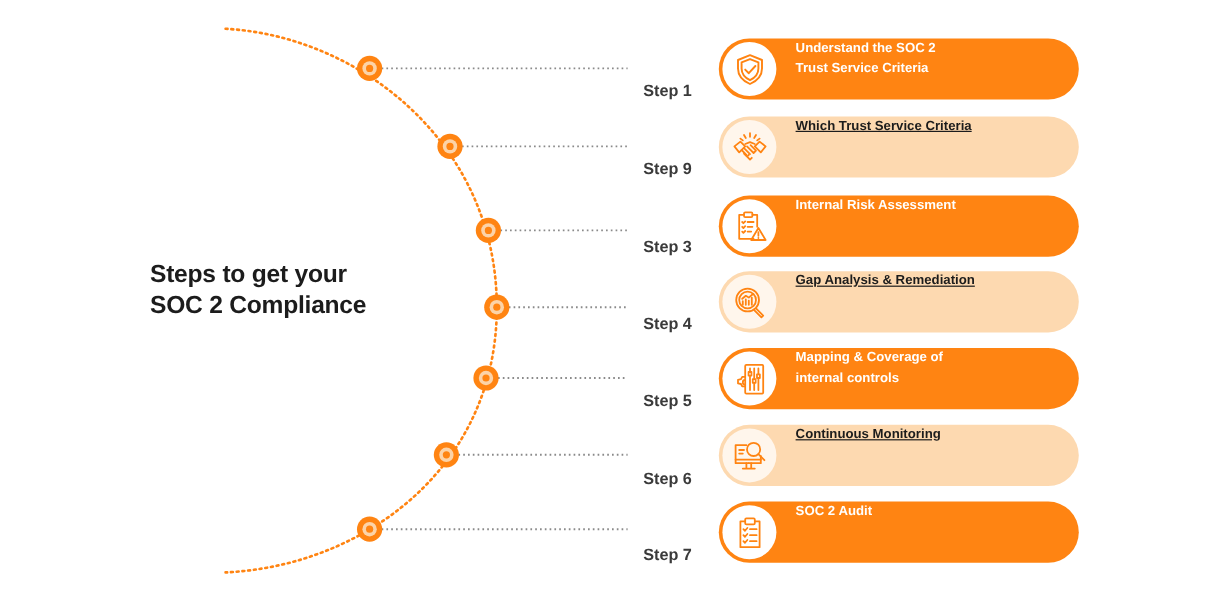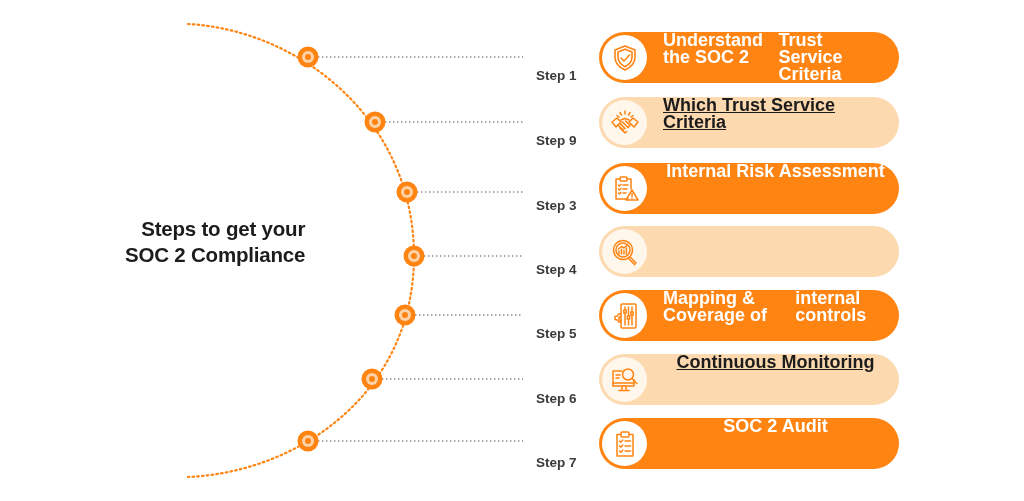--- a/index.html
+++ b/index.html
@@ -1,28 +1,28 @@
 <!DOCTYPE html>
 <html><head>
 <meta charset="utf-8">
 <style>
   html,body{margin:0;padding:0;}
   body{width:1024px;height:501px;background:#ffffff;position:relative;overflow:hidden;font-family:"Liberation Sans","DejaVu Sans",sans-serif;}
   #stage{position:absolute;left:0;top:0;width:1024px;height:501px;}
   svg.lines{position:absolute;left:0;top:0;}
   .title{position:absolute;left:125px;top:216px;font-size:20.5px;font-weight:700;line-height:26px;color:#1c1c1c;letter-spacing:-0.2px;}
-  .title span{display:block;text-align:right;}
+  .title span{display:block;}
   .step-label{position:absolute;left:536px;font-size:13.5px;font-weight:700;color:#3a3a3a;width:60px;line-height:16px;margin-top:19px;}
   .pill{position:absolute;left:599px;width:300px;height:51px;border-radius:26px;box-sizing:border-box;}
   .pill.dark{background:#ff8412;}
   .pill.light{background:#fdd9b0;}
   .pill .icon-circle{position:absolute;left:3px;top:3px;width:45px;height:45px;border-radius:50%;background:#ffffff;display:flex;align-items:center;justify-content:center;}
   .pill.light .icon-circle{background:#fff6ec;}
   .pill .icon-circle svg{width:30px;height:30px;}
-  .pill .text{position:absolute;left:64px;top:0;height:51px;width:225px;display:flex;flex-direction:row;justify-content:center;font-size:18px;font-weight:700;line-height:17px;}
+  .pill .text{position:absolute;left:64px;top:0;height:51px;width:225px;display:flex;flex-direction:column;justify-content:flex-start;font-size:11px;font-weight:700;line-height:17px;}
   .pill.dark .text{color:#ffffff;}
   .pill.light .text{color:#1c1c1c;text-decoration:underline;}
 </style>
 </head>
 <body>
 
 <div id="stage">
 
   <svg class="lines" width="1024" height="501">
 
@@ -140,20 +140,23 @@
   <div class="pill light" style="top:226px">
     <div class="icon-circle">
       <svg viewBox="0 0 30 30" fill="none" stroke="#ff8412" stroke-width="1.5" stroke-linejoin="round" stroke-linecap="round">
         <circle cx="13" cy="13" r="9.5"></circle>
         <circle cx="13" cy="13" r="7"></circle>
         <path d="M20 20 L26 26 L24.5 27.5 L18.5 21.5"></path>
         <path d="M9 17 V14 M11.5 17 V12.5 M14 17 V13.5 M16.5 17 V11"></path>
         <path d="M8.5 12 L11.5 9.5 L14 11 L17.5 8"></path>
       </svg>
     </div>
+    <div class="text">
+      <span>Gap Analysis &amp; Remediation</span>
+    </div>
   </div>
 
   <div class="pill dark" style="top:290px">
     <div class="icon-circle">
       <svg viewBox="0 0 30 30" fill="none" stroke="#ff8412" stroke-width="1.5" stroke-linejoin="round" stroke-linecap="round">
         <rect x="11" y="3" width="15" height="24" rx="1"></rect>
         <path d="M15 6 V24 M18.5 6 V24 M22 6 V24"></path>
         <rect x="13.8" y="9" width="2.4" height="3" fill="#ffffff"></rect>
         <rect x="17.3" y="15" width="2.4" height="3" fill="#ffffff"></rect>
         <rect x="20.8" y="11" width="2.4" height="3" fill="#ffffff"></rect>

